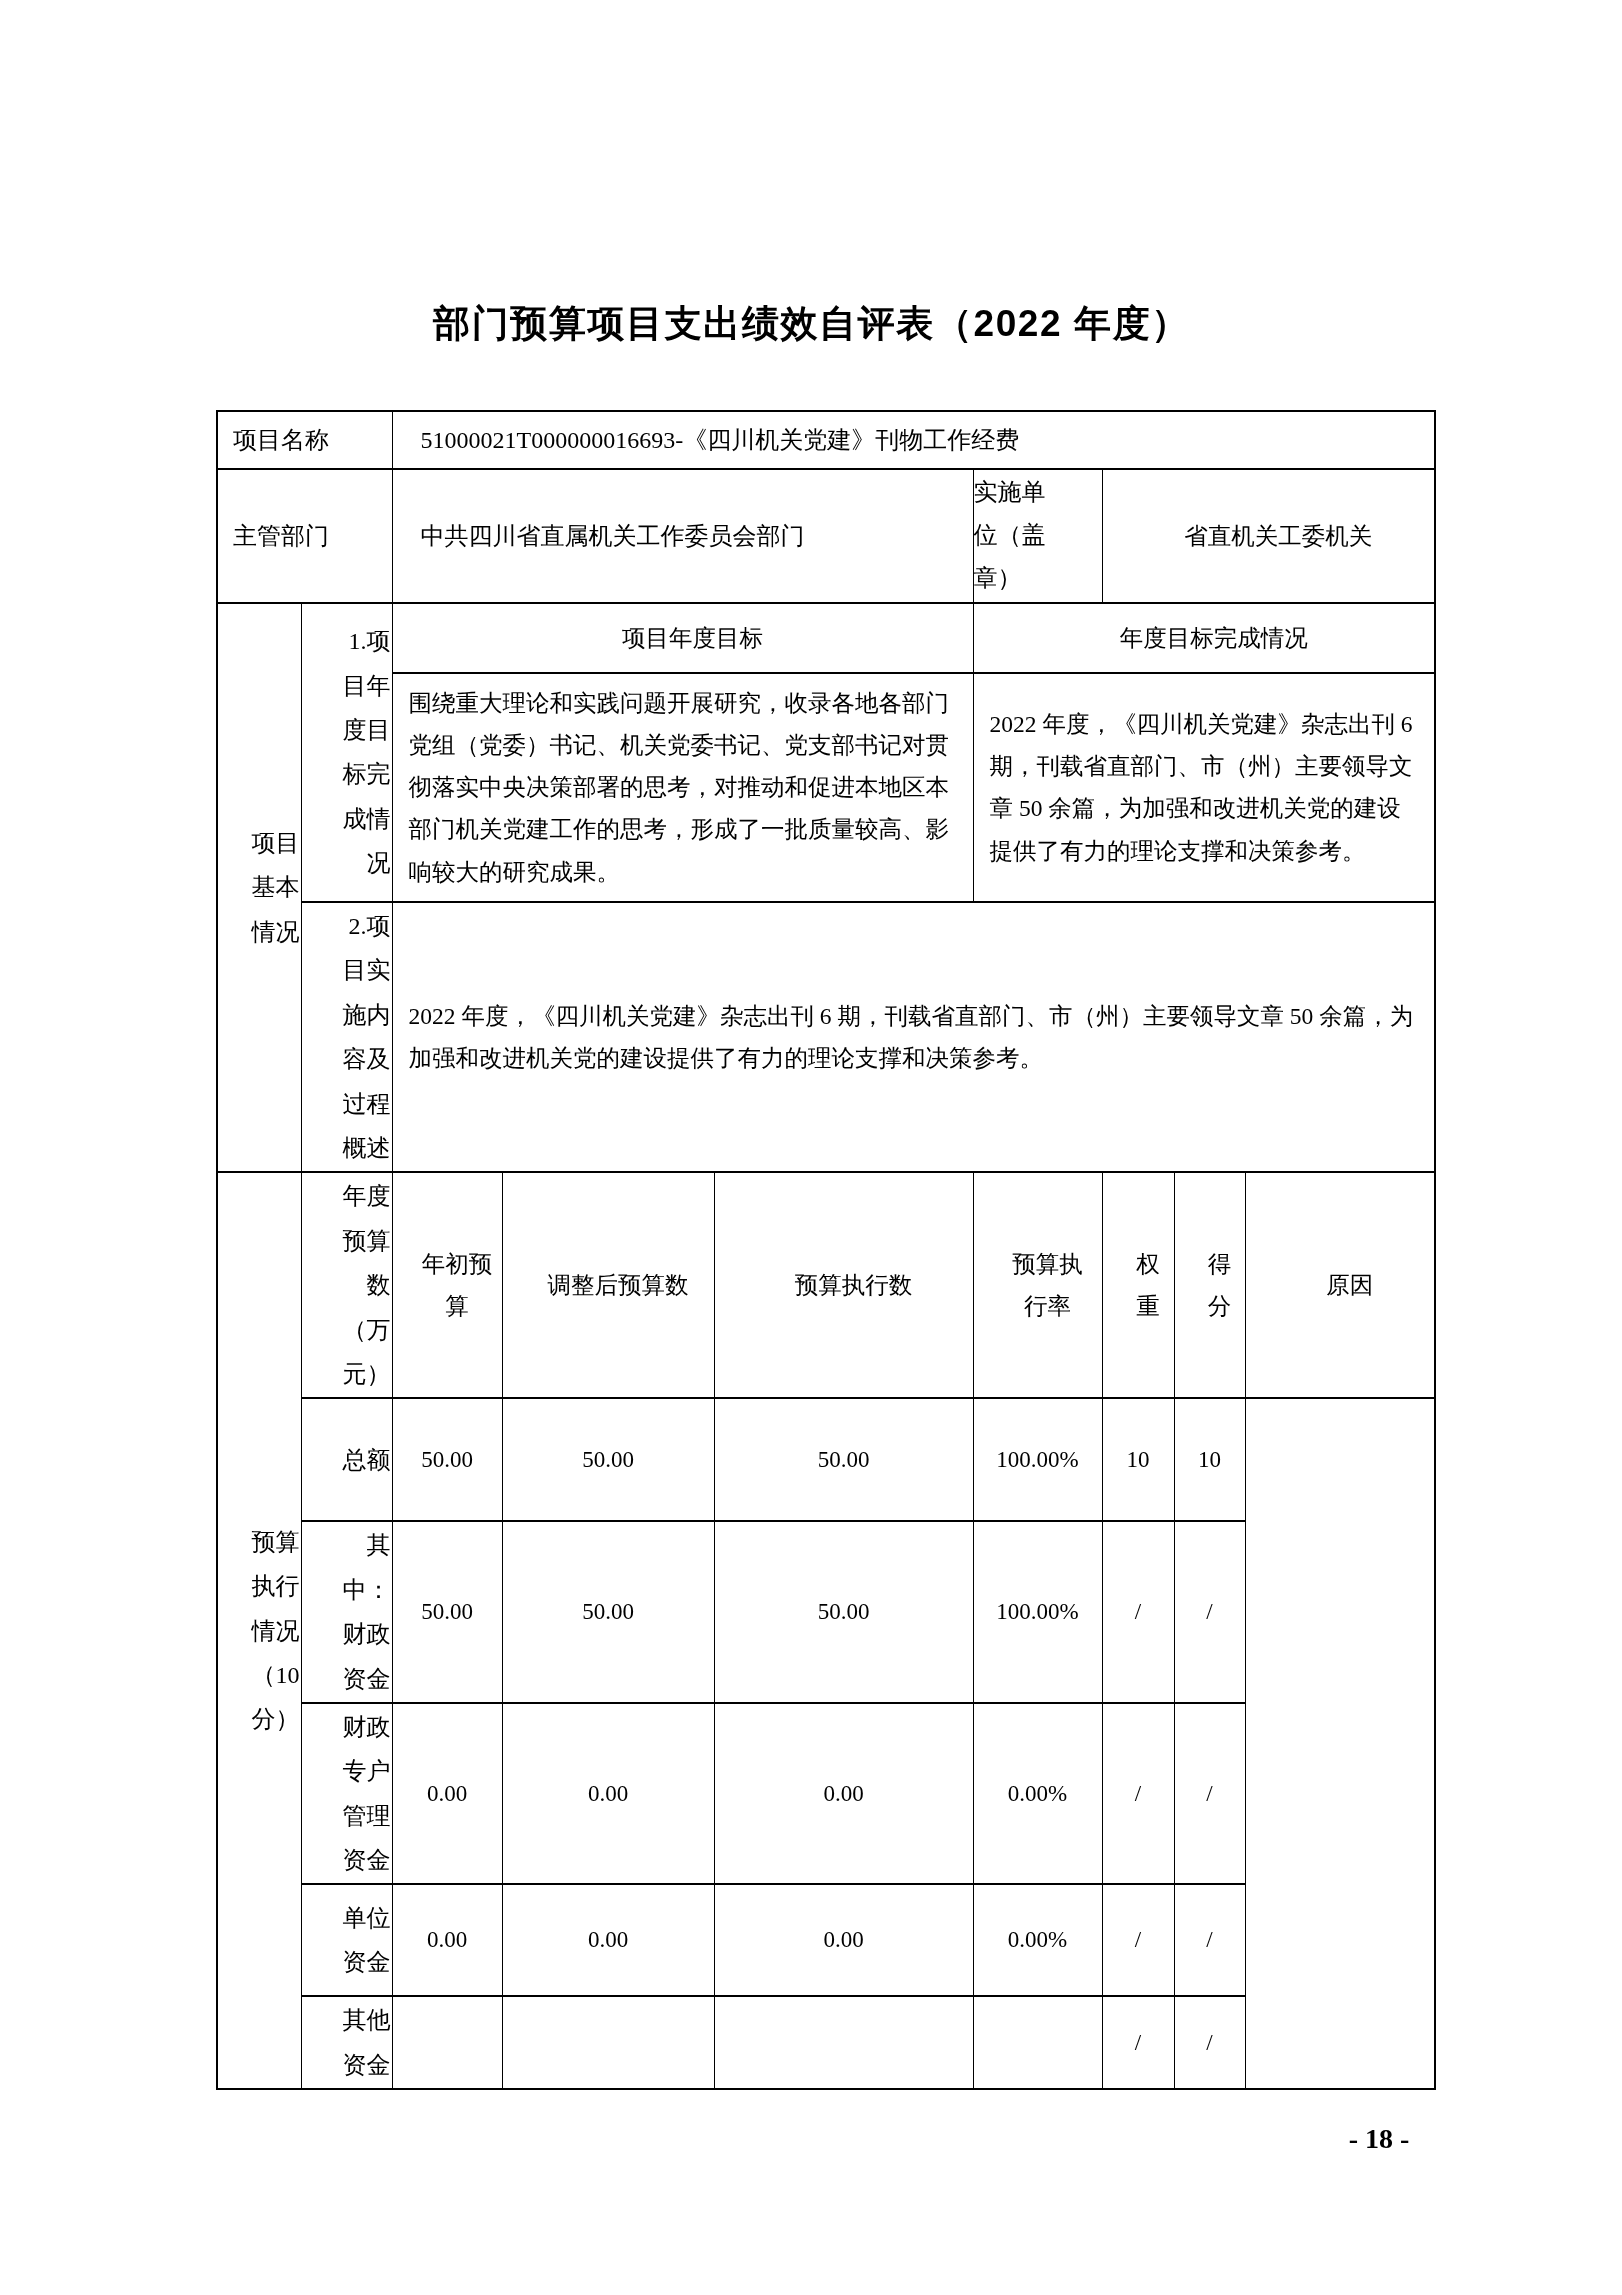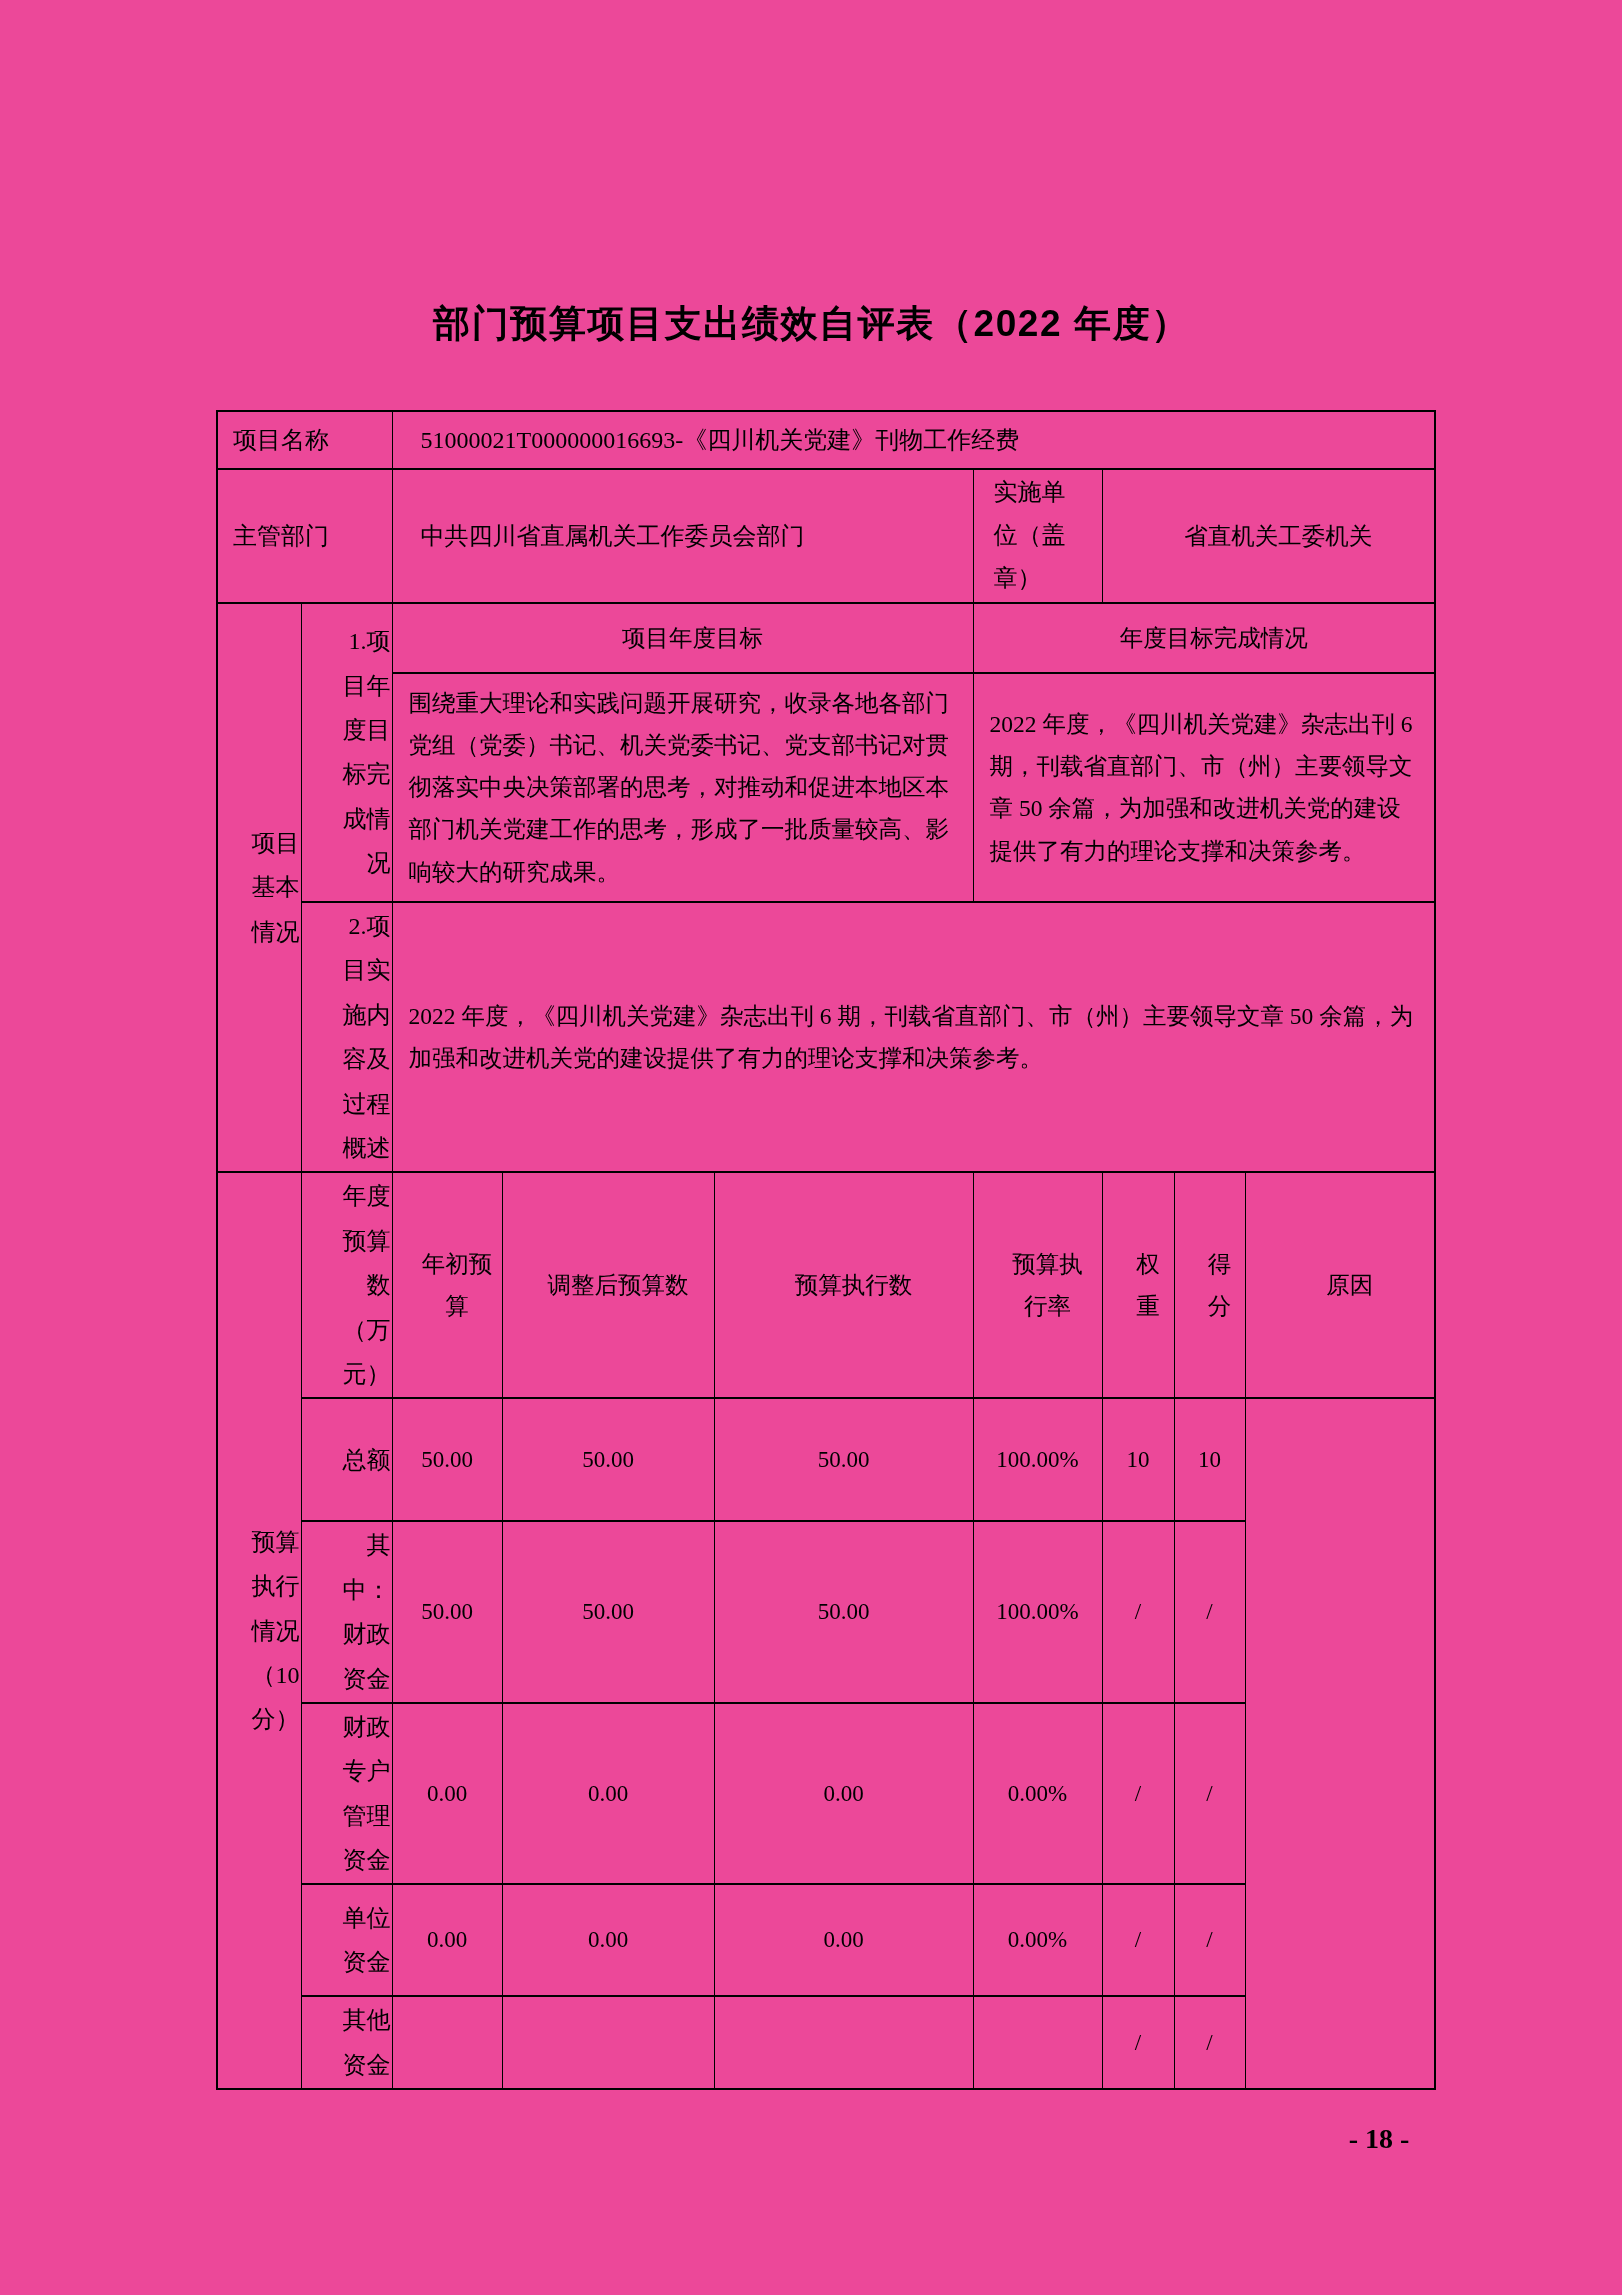--- a/index.html
+++ b/index.html
@@ -1,20 +1,20 @@
 <!DOCTYPE html>
 <html style="font-size:13px"><head>
 <meta charset="utf-8">
 <style>
   html,body{margin:0;padding:0;background:#888;}
   .page{
     position:relative;
     width:1623px;
     height:2295px;
-    background:#ec4899;
+    background:#ffffff;
     font-family:"Liberation Serif","DejaVu Serif",serif;
     color:#000;
     overflow:hidden;
   }
   .doc-title{
     position:absolute;
     left:0; top:299px;
     width:1623px;
     margin:0;
     text-align:center;
@@ -47,21 +47,21 @@
   .prewrap{ white-space:pre-line; line-height:1.8; }
   .vlabel{
     white-space:pre-line;
     text-align:right;
     line-height:1.85;
     font-size:24px;
   }
   .unit-label{
     white-space:pre-line;
     text-align:left;
-    padding-left:20px;
+    padding-left:0;
     line-height:1.8;
     font-size:24px;
   }
   .para{
     text-align:left;
     padding:8px 16px;
     line-height:1.8;
     font-size:23.5px;
   }
   .num{ text-align:center; font-size:23px; }

